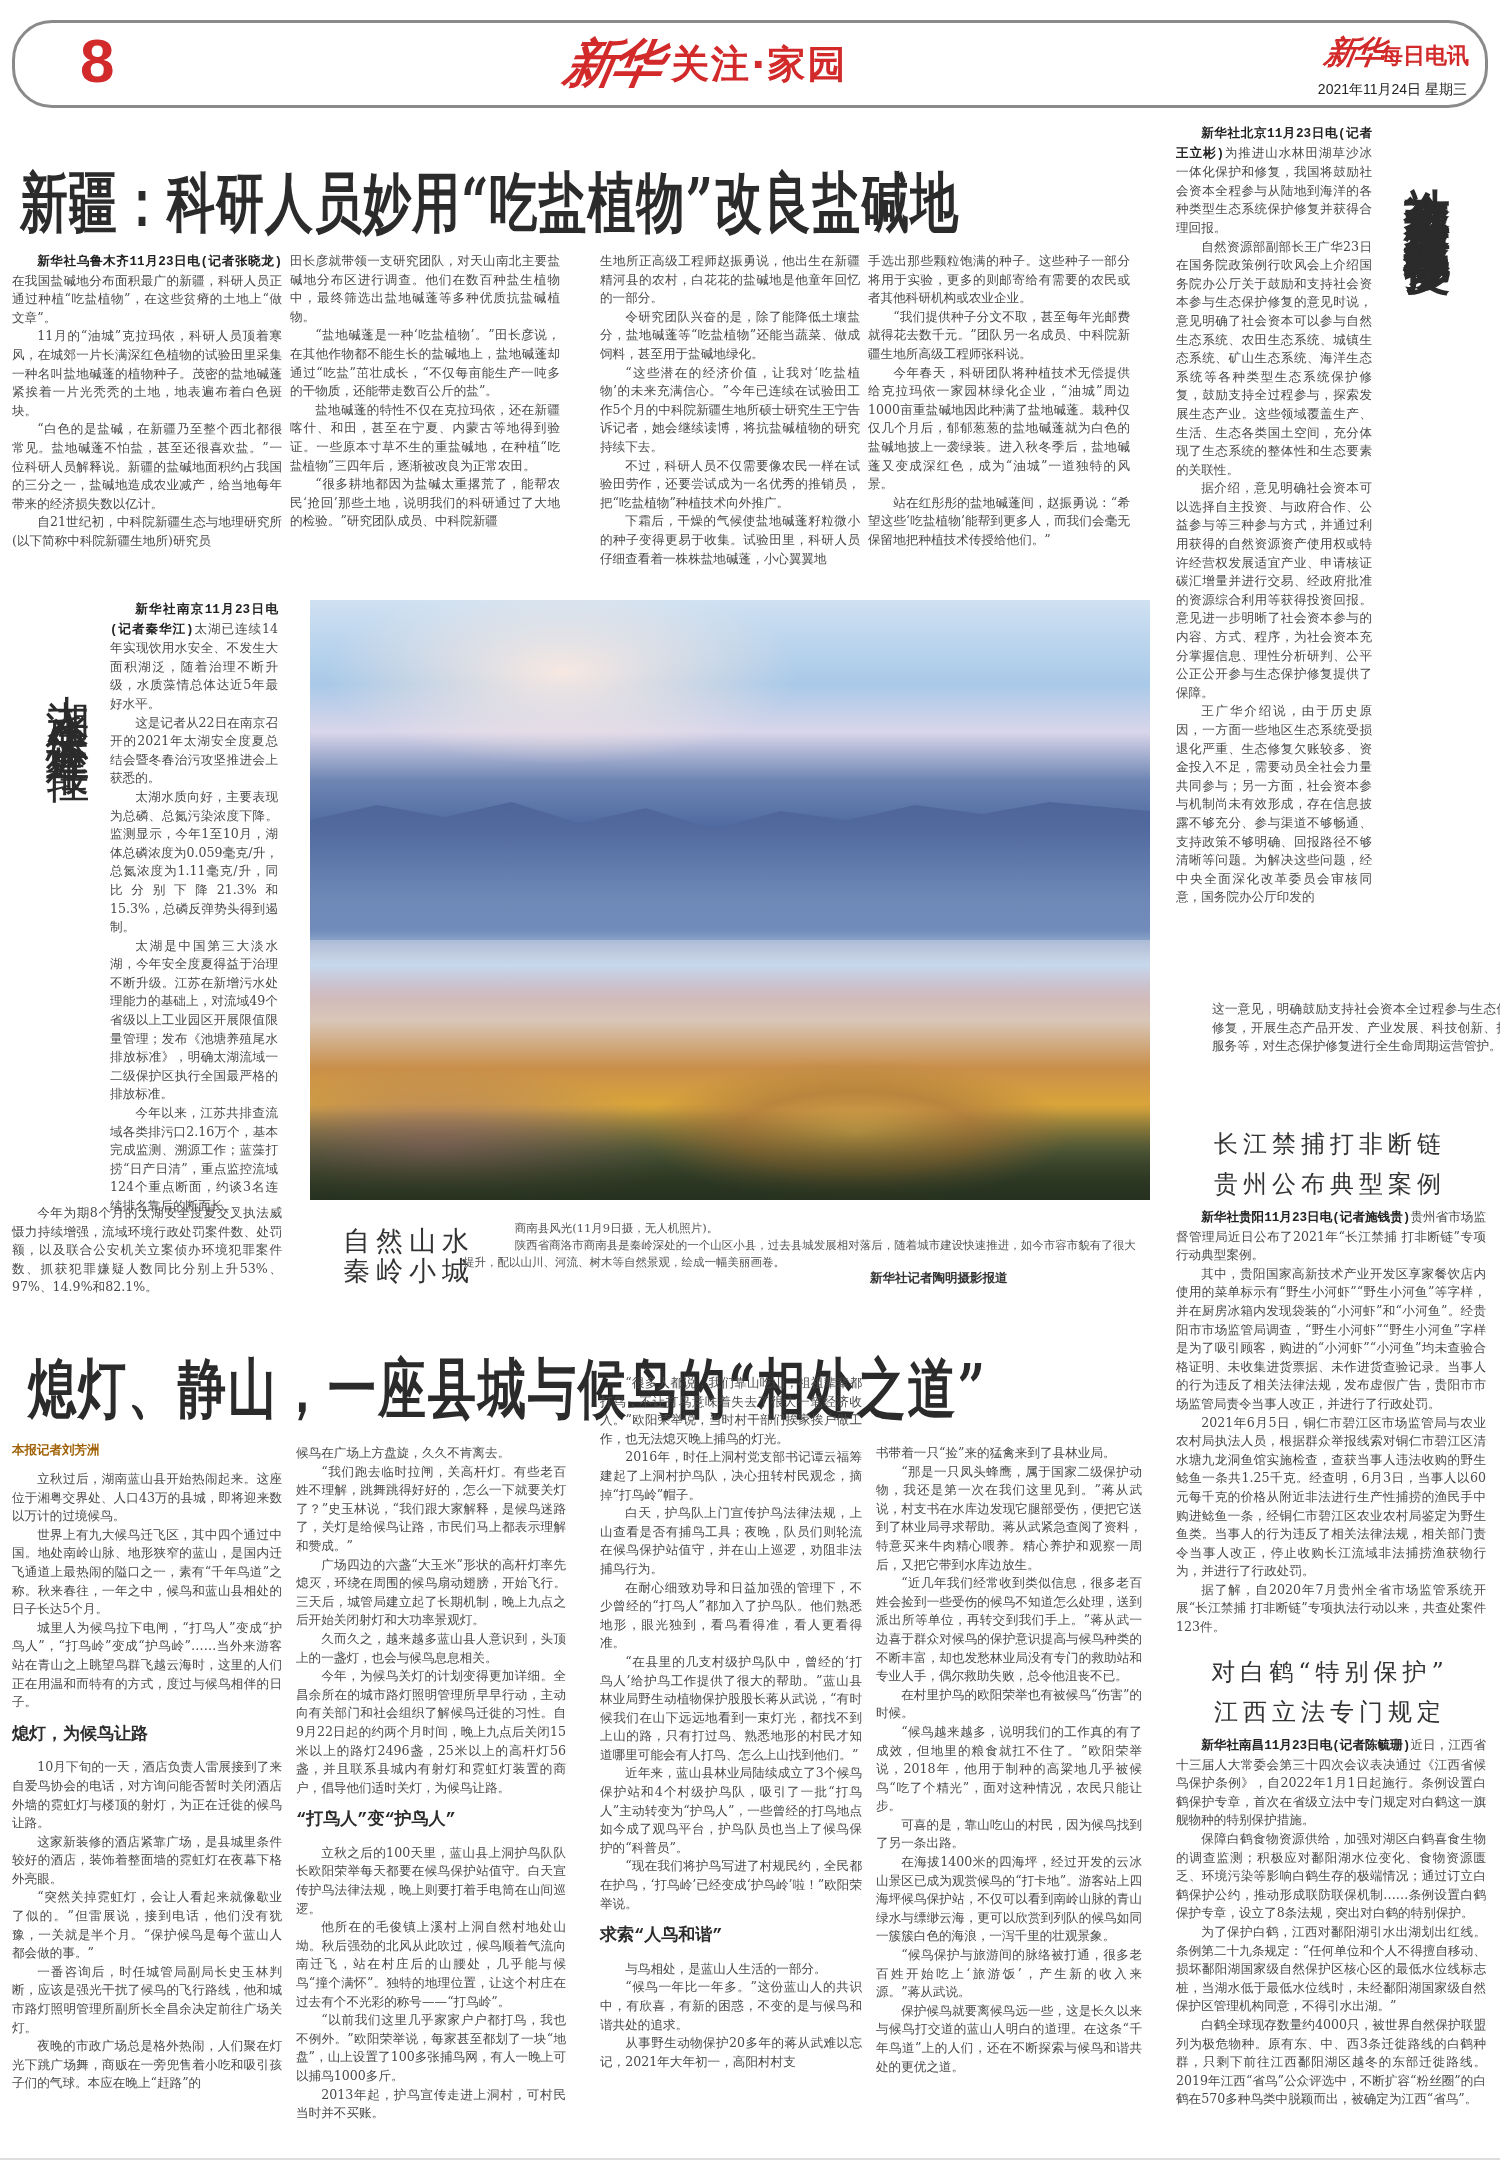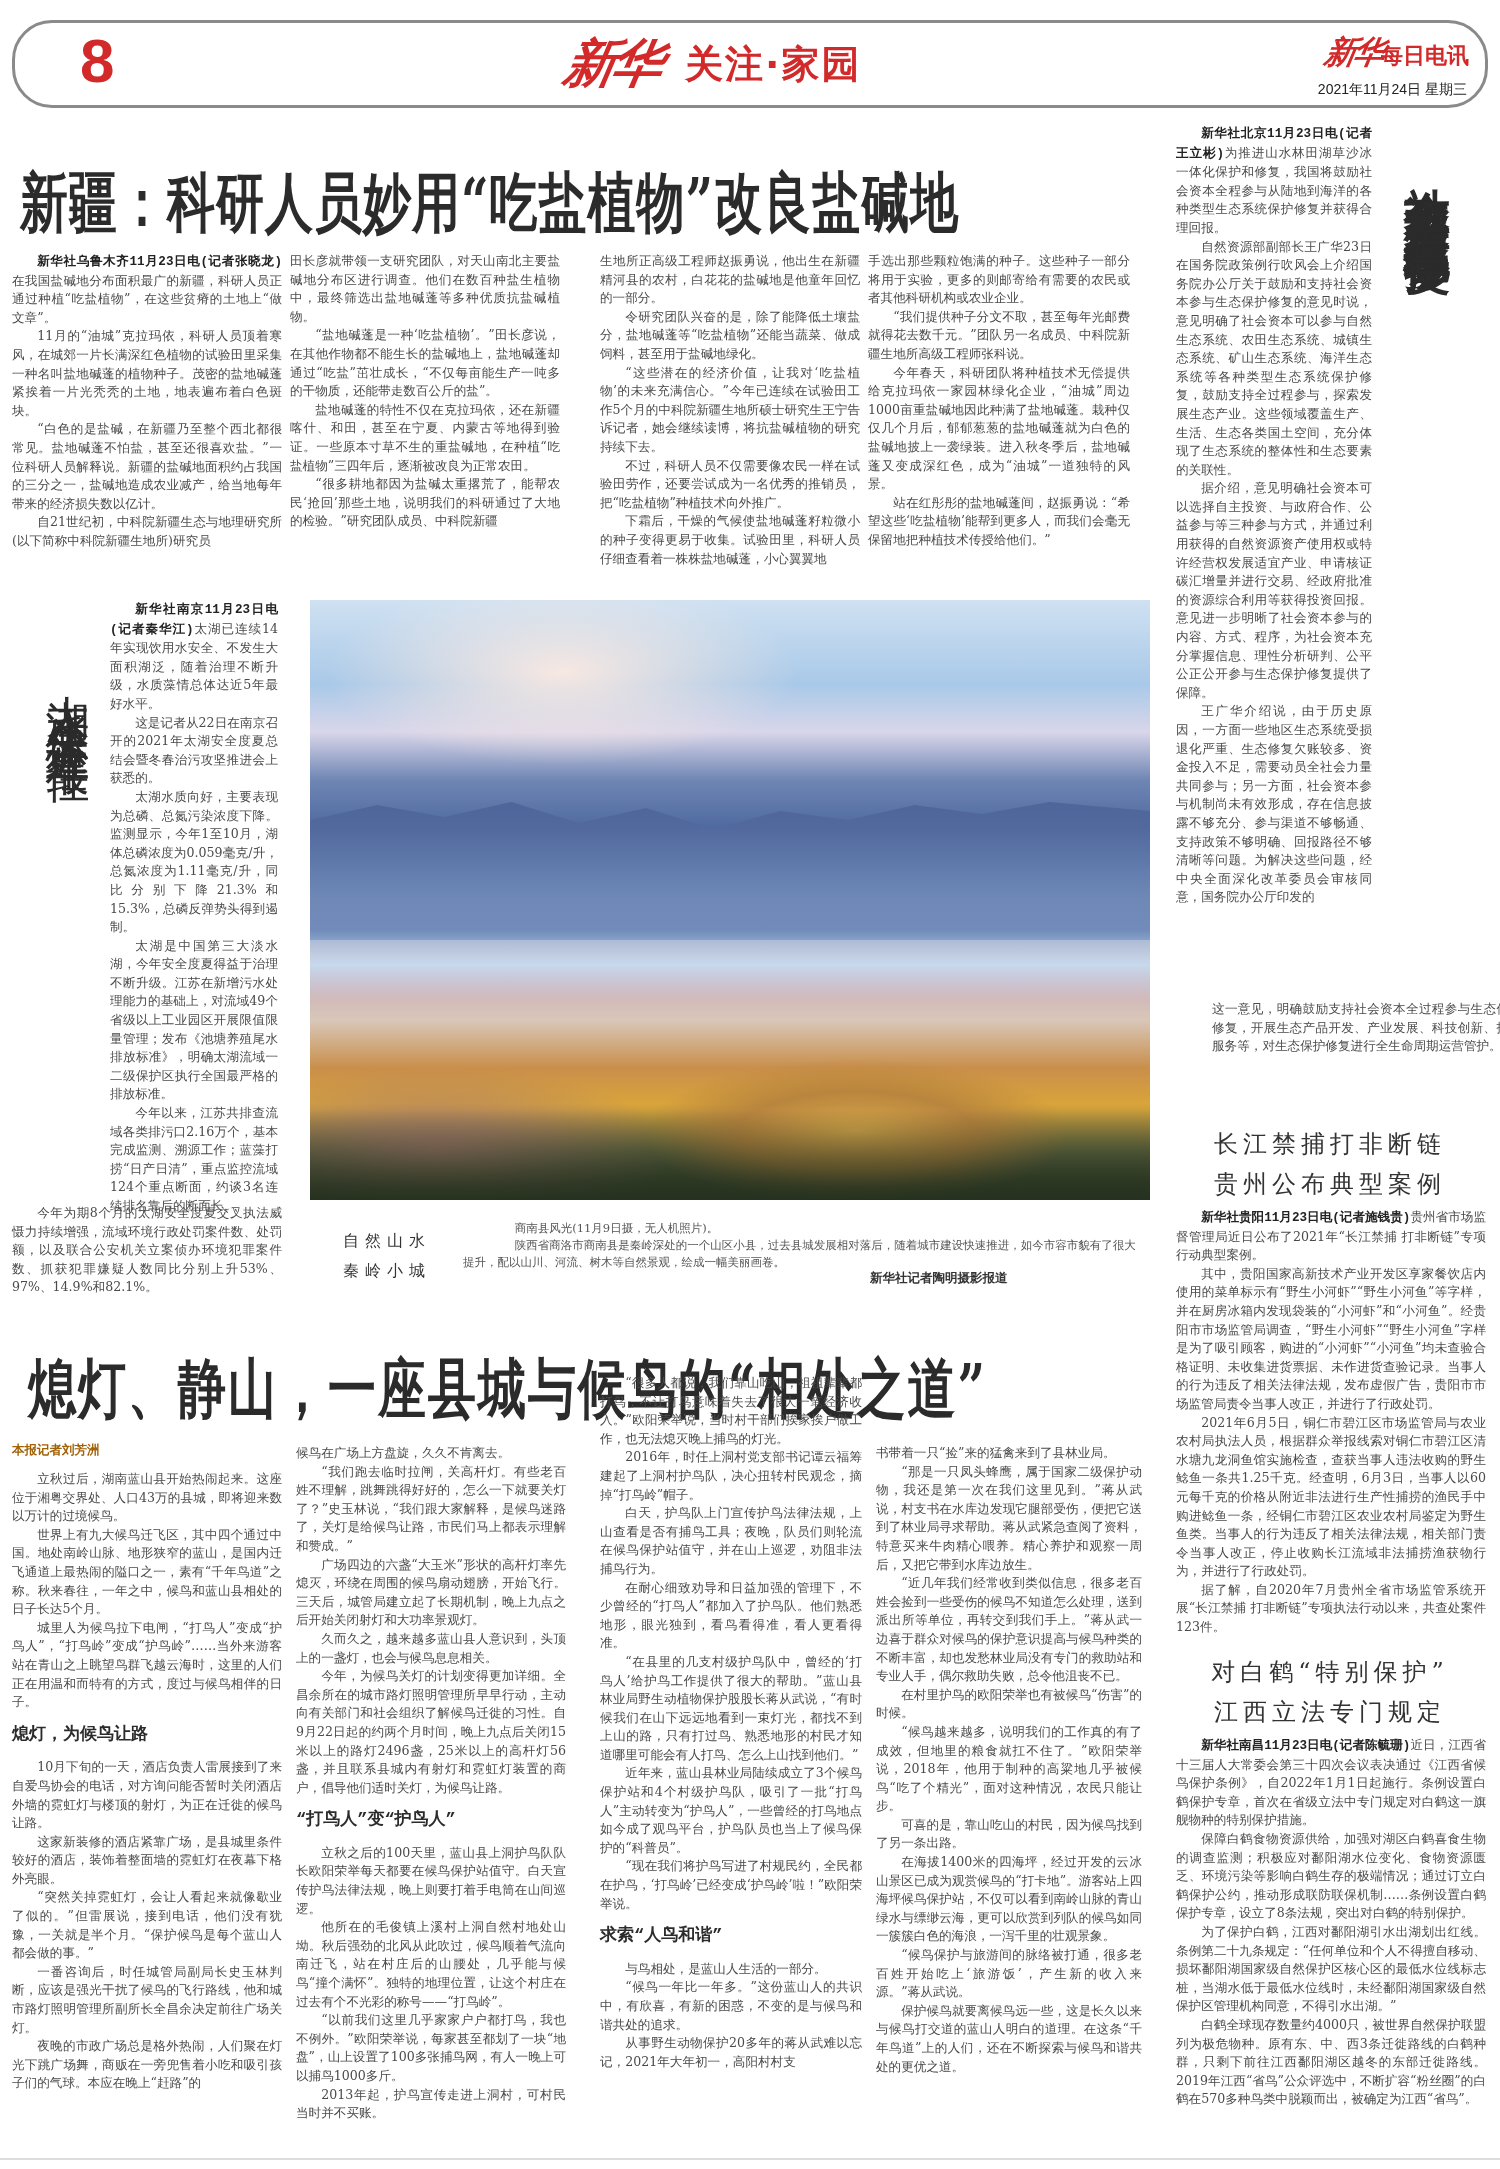--- a/index.html
+++ b/index.html
@@ -6,21 +6,21 @@
   html, body { width: 1500px; height: 2169px; background: #f4f4f4; }
   body { font-family: "DejaVu Serif", "Liberation Serif", serif; color: #3a3a3a; position: relative; overflow: hidden; }
   .page { position: absolute; left: 0; top: 0; width: 1500px; height: 2169px; background: #fff; }
   .masthead {
     position: absolute; left: 12px; top: 20px; width: 1476px; height: 88px;
     border: 3px solid #8a8a8a; border-radius: 40px; background: #fff;
   }
   .page-no { position: absolute; left: 65px; top: 2px; font-family: "Liberation Sans", sans-serif; font-size: 62px; font-weight: bold; color: #d22a2a; }
   .brand { position: absolute; left: 550px; top: 6px; display: flex; align-items: center; }
   .brand-logo { font-family: "DejaVu Serif", serif; font-style: italic; font-weight: bold; font-size: 52px; color: #d22a2a; letter-spacing: -6px; transform: skewX(-10deg); }
-  .brand-section { font-family: "DejaVu Sans", sans-serif; font-weight: bold; font-size: 38px; color: #d22a2a; margin-left: 28px; letter-spacing: 2px; }
+  .brand-section { font-family: "DejaVu Sans", sans-serif; font-weight: bold; font-size: 38px; color: #d22a2a; margin-left: 14px; letter-spacing: 2px; }
   .paper-name { position: absolute; right: 16px; top: 8px; display: flex; align-items: baseline; }
   .paper-logo { font-style: italic; font-weight: bold; font-size: 32px; color: #d22a2a; letter-spacing: -4px; transform: skewX(-10deg); }
   .paper-title { font-family: "DejaVu Sans", sans-serif; font-weight: bold; font-size: 22px; color: #d22a2a; }
   .paper-date { position: absolute; right: 18px; top: 58px; font-family: "Liberation Sans", sans-serif; font-size: 14px; color: #222; }
 
   .headline { position: absolute; font-family: "DejaVu Serif", serif; font-weight: bold; color: #2b2b2b; white-space: nowrap; }
   .h-main1 { left: 20px; top: 160px; font-size: 48px; letter-spacing: 1px; transform: scaleY(1.35); transform-origin: left top; }
   .h-main2 { left: 28px; top: 1346px; font-size: 48px; letter-spacing: 2px; transform: scaleY(1.35); transform-origin: left top; }
 
   .col { position: absolute; font-size: 12.6px; line-height: 18.6px; text-align: justify; color: #4a4a4a; }
@@ -36,21 +36,21 @@
     background:
       radial-gradient(ellipse 40% 22% at 30% 12%, rgba(255,235,225,0.9), rgba(255,255,255,0) 70%),
       linear-gradient(180deg, #cfe1f2 0%, #a9c9e8 14%, #d9d6ea 22%, #6f86b4 30%, #4f6aa0 38%, #8fb4d8 46%, #b9d1e6 50%, #9db0cf 56%, #c9a9b8 62%, #d8c7b9 70%, #c98f4a 78%, #d9a43a 84%, #6a6f45 92%, #2e3a2b 100%);
   }
   .photo .ridge { position: absolute; left: 0; width: 100%; }
   .photo .r1 { top: 190px; height: 150px; background: linear-gradient(180deg, #4a5f94, #6b86b8); clip-path: polygon(0 20%, 8% 10%, 16% 18%, 24% 8%, 32% 22%, 40% 12%, 48% 26%, 56% 14%, 64% 20%, 72% 10%, 80% 16%, 88% 8%, 100% 14%, 100% 100%, 0 100%); opacity: .85; }
   .photo .mist { top: 330px; height: 70px; background: linear-gradient(180deg, rgba(190,220,240,0.0), rgba(200,225,245,0.85), rgba(200,225,245,0.0)); }
   .photo .hill { top: 430px; height: 170px; background: radial-gradient(ellipse 35% 60% at 65% 60%, #d8a84a, #b9853e 40%, rgba(0,0,0,0) 72%), radial-gradient(ellipse 40% 70% at 15% 70%, #a77a6e, rgba(0,0,0,0) 70%); }
   .photo .dark { bottom: 0; height: 90px; background: linear-gradient(180deg, rgba(40,55,40,0), #26321f); }
 
-  .photo-title { position: absolute; left: 343px; top: 1226px; font-size: 16px; line-height: 30px; letter-spacing: 6px; color: #333; }
+  .photo-title { position: absolute; left: 343px; top: 1226px; font-size: 27px; line-height: 30px; letter-spacing: 6px; color: #333; }
   .caption { position: absolute; left: 463px; top: 1220px; width: 680px; font-size: 11.5px; line-height: 17px; color: #555; }
   .caption p { text-indent: 4.5em; }
   .caption-credit { position: absolute; left: 870px; top: 1270px; font-family: "DejaVu Sans", sans-serif; font-weight: bold; font-size: 12.5px; color: #333; }
 
   .subhead { font-family: Liberation Mono, monospace; font-weight: bold; font-size: 17px; color: #2b2b2b; margin: 14px 0 14px; text-indent: 0 !important; }
   .side-title { position: absolute; left: 1180px; font-size: 24px; line-height: 40px; letter-spacing: 5px; color: #333; text-align: center; width: 300px; }
   .byline { position: absolute; left: 12px; top: 1442px; font-family: "DejaVu Sans", sans-serif; font-weight: bold; font-size: 12.5px; color: #a16207; }
   .rule { position: absolute; background: #ddd; }
 </style>
 </head>

